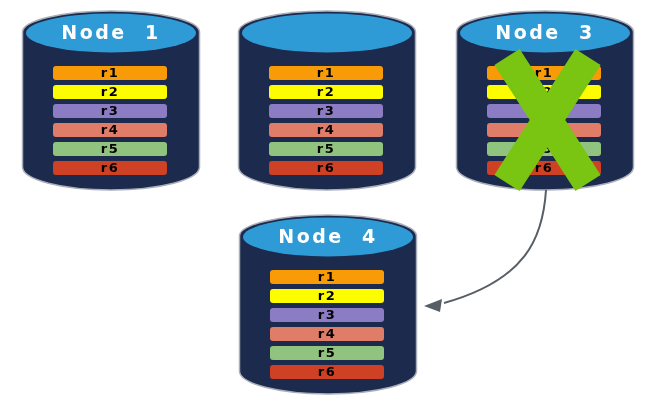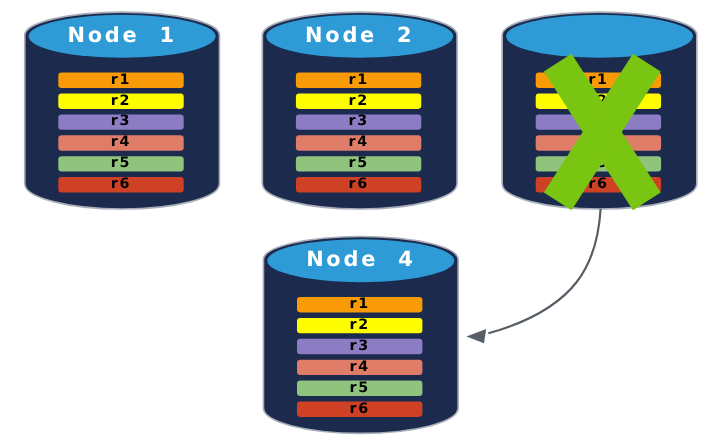--- a/index.html
+++ b/index.html
@@ -58,36 +58,36 @@
       <div class="row" style="background: rgb(144, 196, 126);">r5</div>
       <div class="row" style="background: rgb(206, 65, 37);">r6</div>
     </div>
   </div>
 
   <div class="node" id="node2">
     <svg class="cyl" viewBox="0 0 180 188" width="180" height="188">
       <path class="cyl-body" d="M1.5,25 A88.5,21 0 0 1 178.5,25 L178.5,160 A88.5,23 0 0 1 1.5,160 Z"></path>
       <ellipse class="cyl-top" cx="90" cy="26" rx="85" ry="19.5"></ellipse>
     </svg>
-    <div class="node-title">Node  2</div>
     <div class="rows">
       <div class="row" style="background: rgb(249, 155, 6);">r1</div>
       <div class="row" style="background: rgb(253, 253, 0);">r2</div>
       <div class="row" style="background: rgb(139, 124, 196);">r3</div>
       <div class="row" style="background: rgb(224, 125, 104);">r4</div>
       <div class="row" style="background: rgb(144, 196, 126);">r5</div>
       <div class="row" style="background: rgb(206, 65, 37);">r6</div>
     </div>
   </div>
 
   <div class="node" id="node3">
     <svg class="cyl" viewBox="0 0 180 188" width="180" height="188">
       <path class="cyl-body" d="M1.5,25 A88.5,21 0 0 1 178.5,25 L178.5,160 A88.5,23 0 0 1 1.5,160 Z"></path>
       <ellipse class="cyl-top" cx="90" cy="26" rx="85" ry="19.5"></ellipse>
     </svg>
+    <div class="node-title">Node  3</div>
     <div class="rows">
       <div class="row" style="background: rgb(249, 155, 6);">r1</div>
       <div class="row" style="background: rgb(253, 253, 0);">r2</div>
       <div class="row" style="background: rgb(139, 124, 196);">r3</div>
       <div class="row" style="background: rgb(224, 125, 104);">r4</div>
       <div class="row" style="background: rgb(144, 196, 126);">r5</div>
       <div class="row" style="background: rgb(206, 65, 37);">r6</div>
     </div>
   </div>
 

